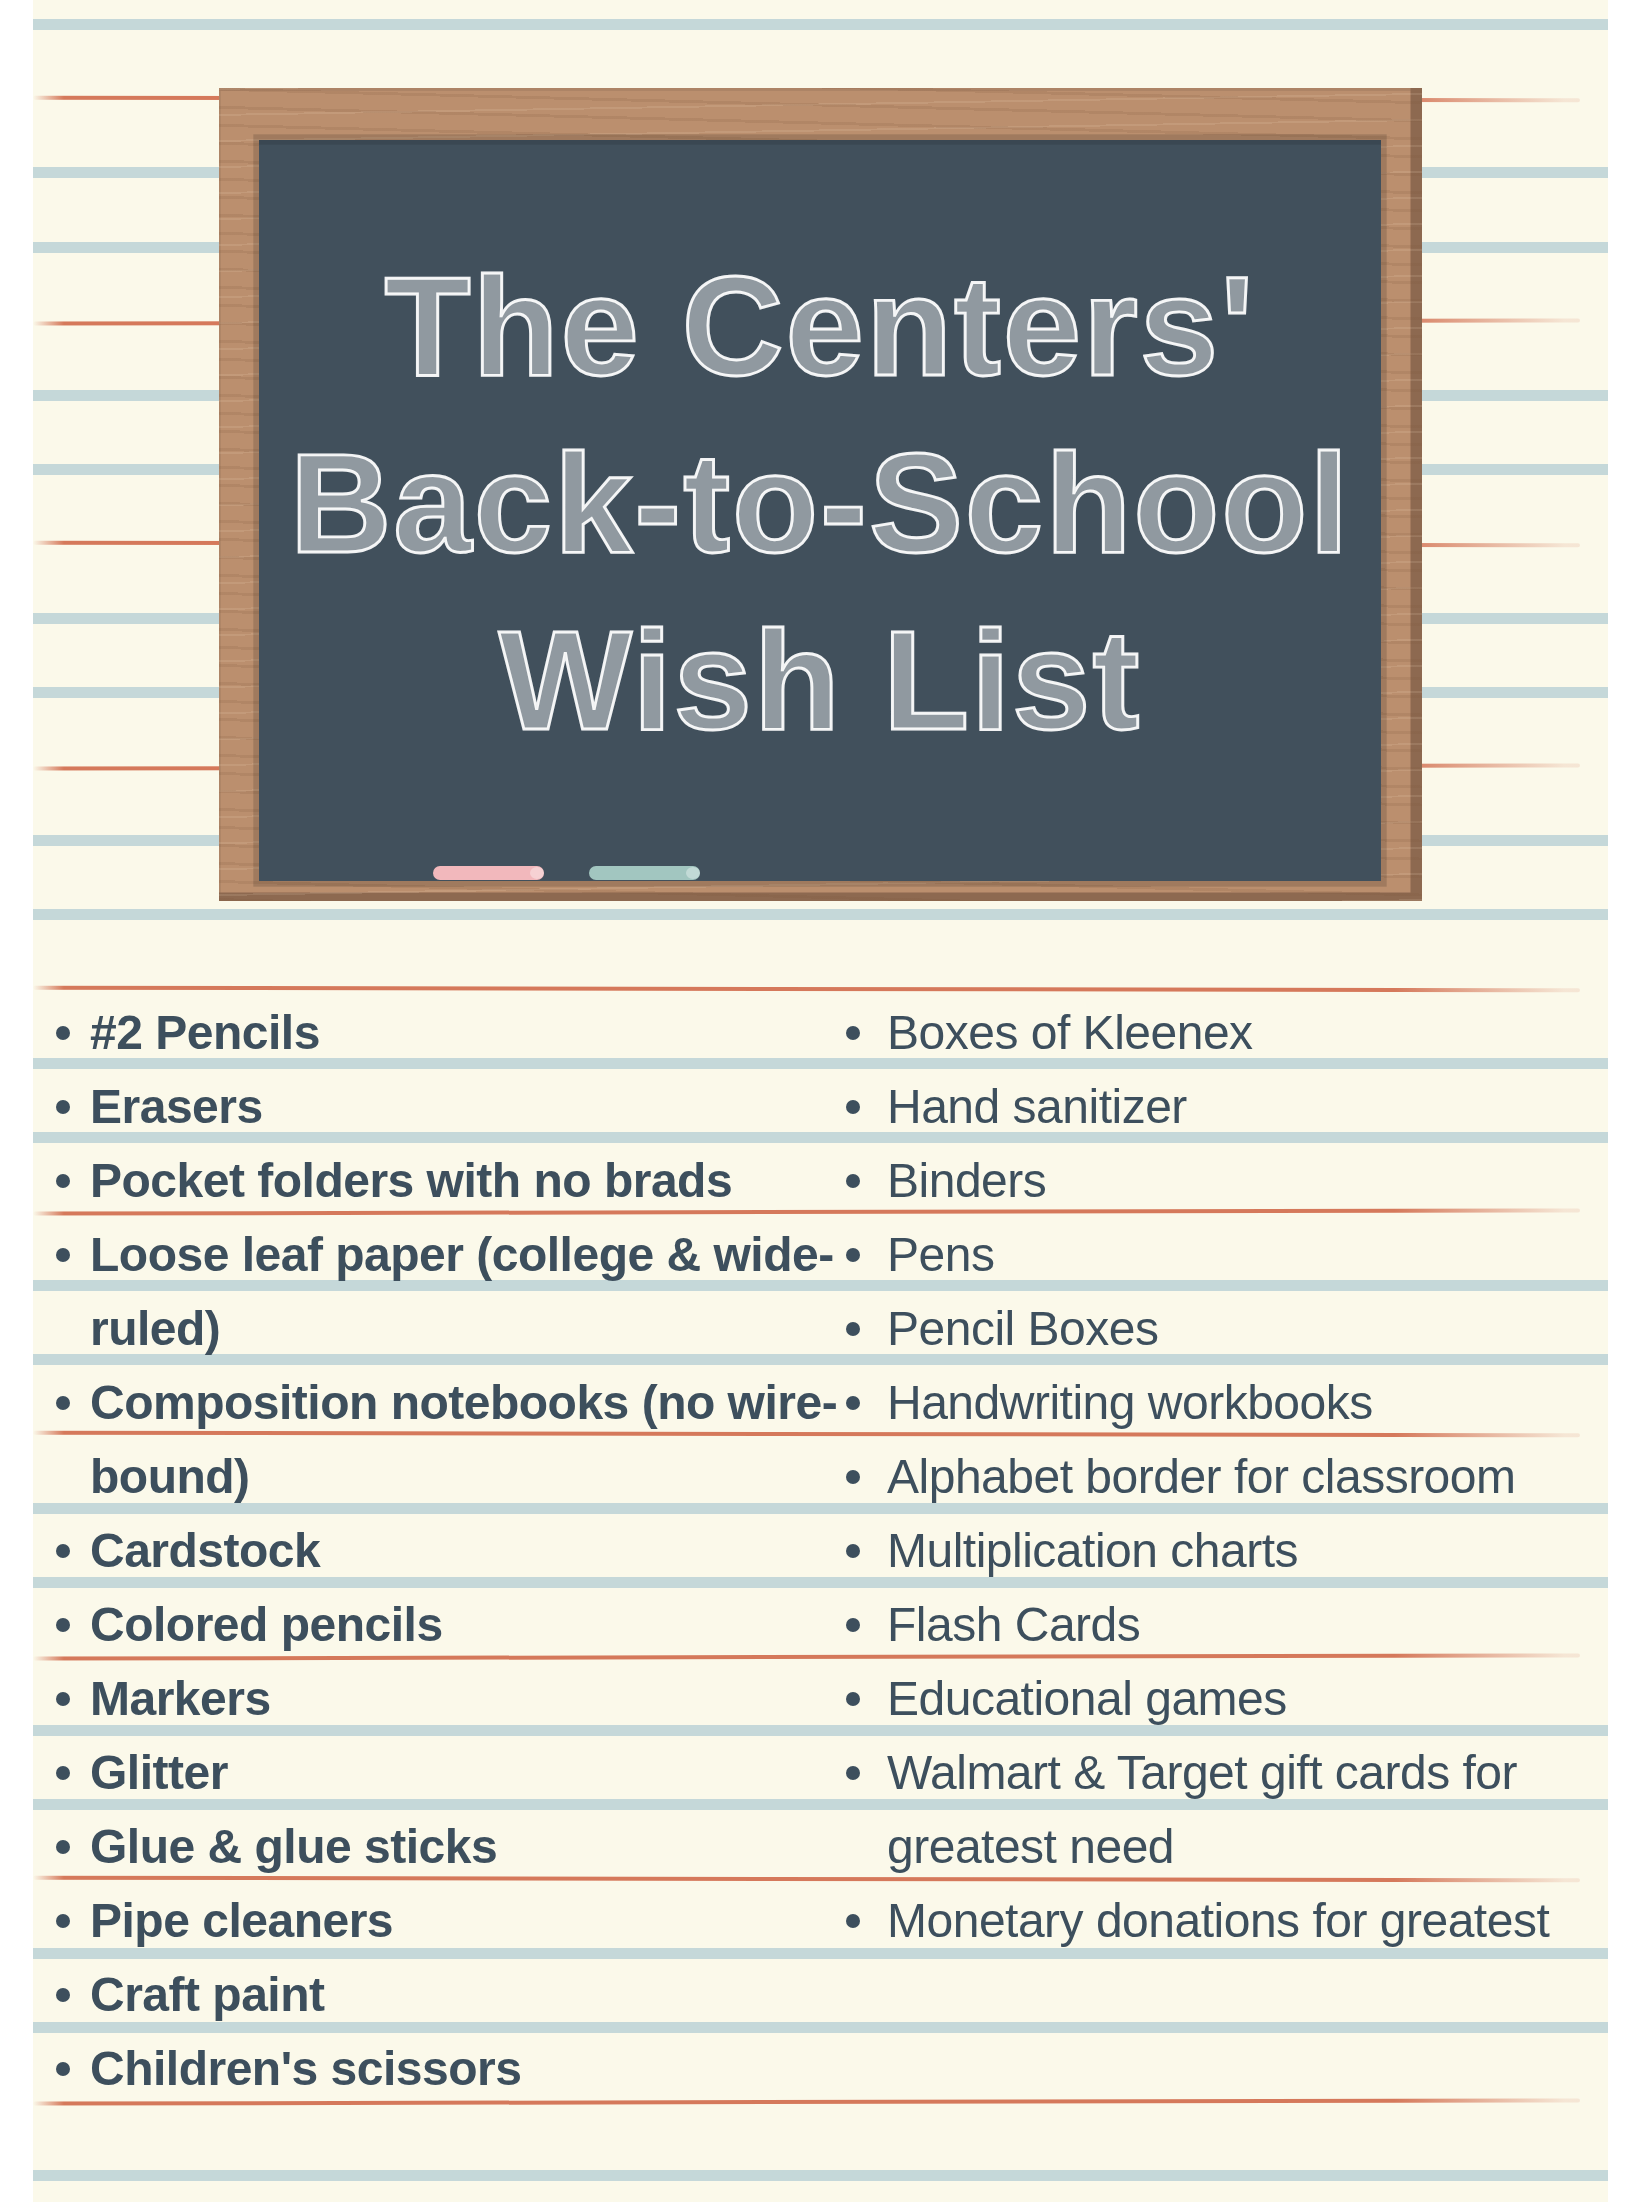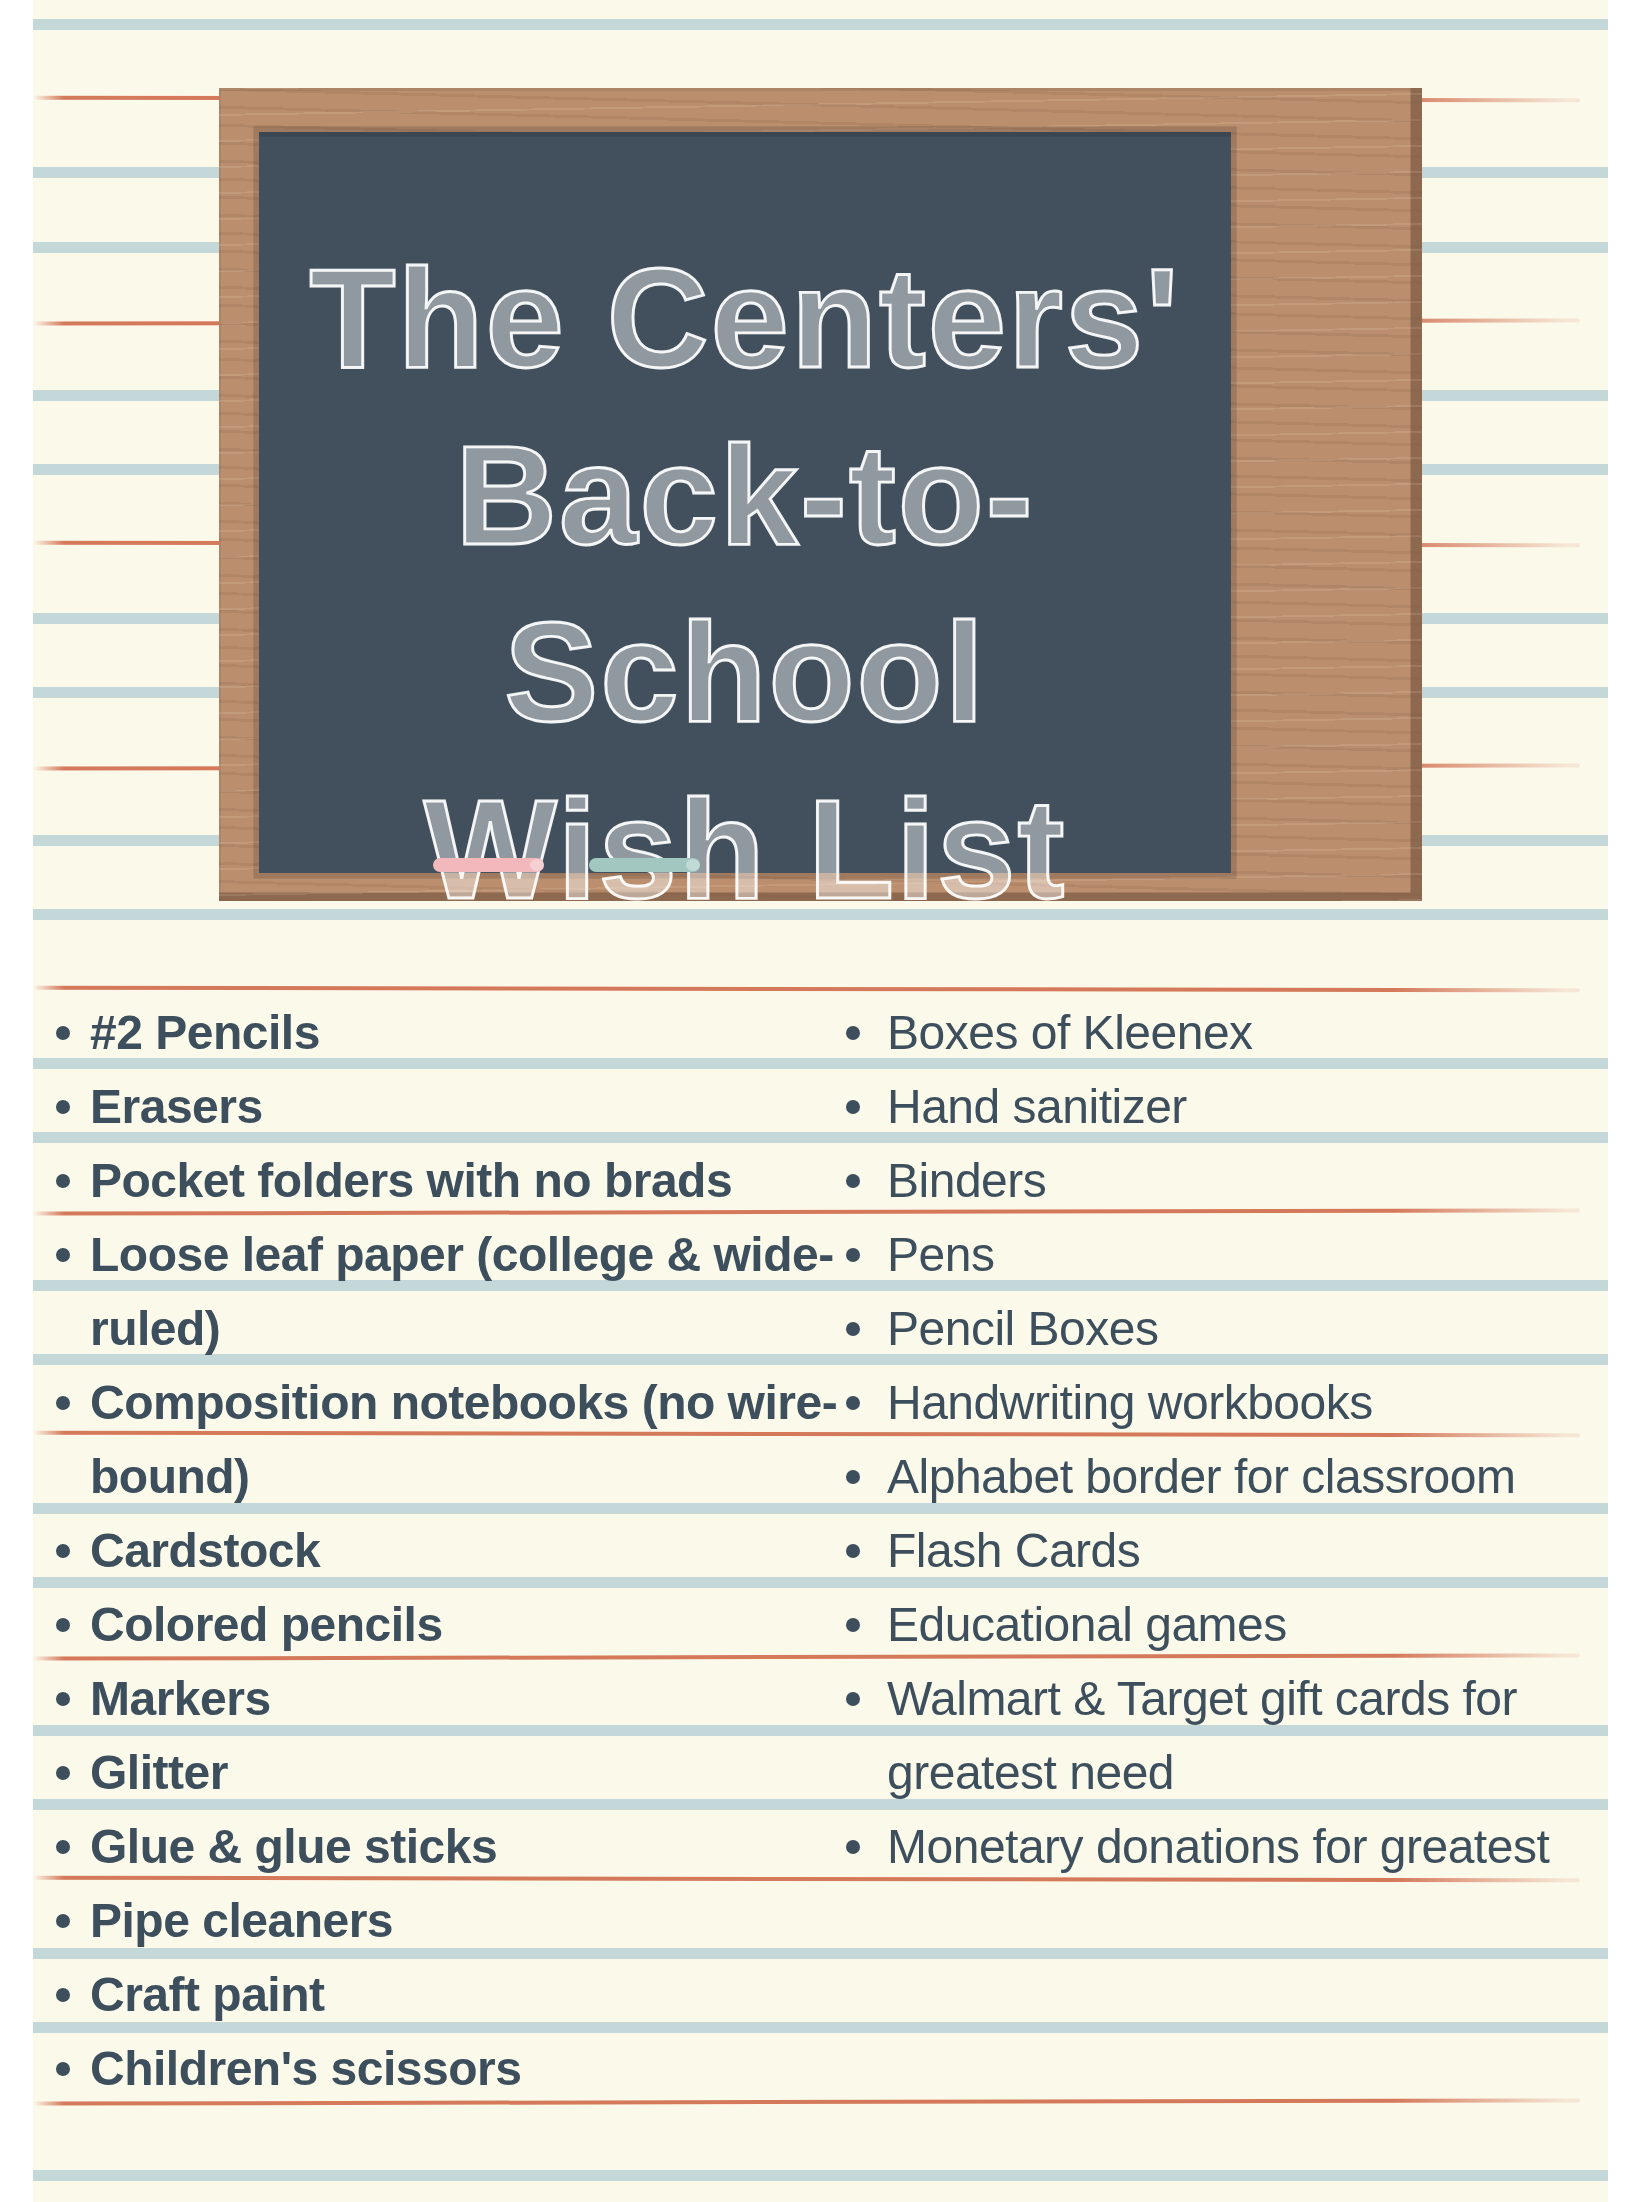--- a/index.html
+++ b/index.html
@@ -30,21 +30,21 @@
     box-shadow:inset -11.5px -8.6px 0 var(--frame-shadow,#8d6950),
                inset 1.9px 2.9px 0 rgba(0,0,0,0.07);
   }
   .board-frame .grain{
     position:absolute;inset:0;pointer-events:none;
     background:
       repeating-linear-gradient(1.5deg, rgba(125,86,58,0.16) 0 2.9px, rgba(0,0,0,0) 2.9px 18px),
       repeating-linear-gradient(-1deg, rgba(255,233,206,0.12) 0 1.9px, rgba(0,0,0,0) 1.9px 26px);
   }
   .board-surface{
-    position:absolute;left:40px;top:44px;width:972px;height:741px;
+    position:absolute;left:40px;top:52px;width:1122px;height:741px;
     background:var(--board,#41505c);
     box-shadow:0 0 0 5.7px rgba(0,0,0,0.14), inset 0 4.8px 0 rgba(0,0,0,0.10);
   }
   .board-title{
     position:absolute;left:0;right:0;top:98px;text-align:center;
     font-weight:700;font-size:141px;line-height:177px;letter-spacing:1.9px;
     color:rgba(255,255,255,0.42);
     -webkit-text-stroke:2.9px rgba(255,255,255,0.93);
   }
   .chalk{position:absolute;height:14.3px;width:111px;border-radius:7.6px;bottom:1px;}
@@ -183,20 +183,23 @@
       <li class="item">
         <div class="line"><span class="bullet"></span><span>Pencil Boxes</span></div>
       </li>
       <li class="item">
         <div class="line"><span class="bullet"></span><span>Handwriting workbooks</span></div>
       </li>
       <li class="item">
         <div class="line"><span class="bullet"></span><span>Alphabet border for classroom</span></div>
       </li>
       <li class="item">
+        <div class="line"><span class="bullet"></span><span>Multiplication charts</span></div>
+      </li>
+      <li class="item">
         <div class="line"><span class="bullet"></span><span>Flash Cards</span></div>
       </li>
       <li class="item">
         <div class="line"><span class="bullet"></span><span>Educational games</span></div>
       </li>
       <li class="item">
         <div class="line"><span class="bullet"></span><span>Walmart &amp; Target gift cards for</span></div>
         <div class="line"><span>greatest need</span></div>
       </li>
       <li class="item">

